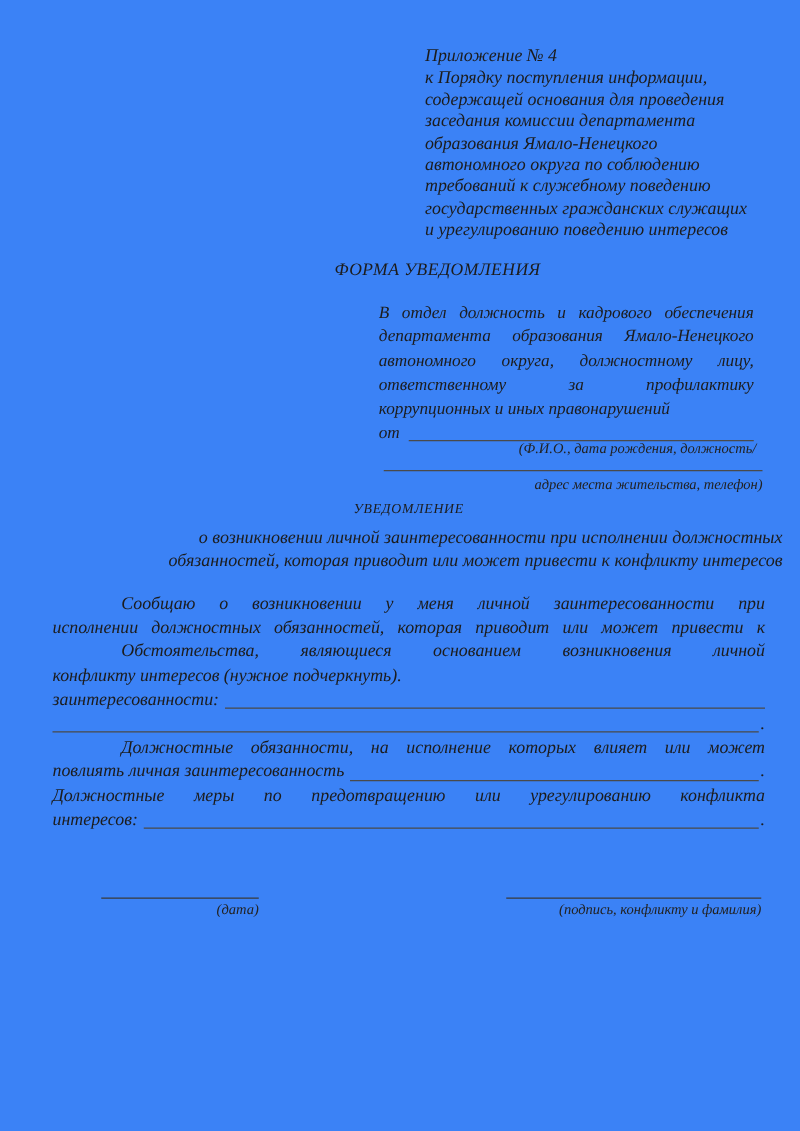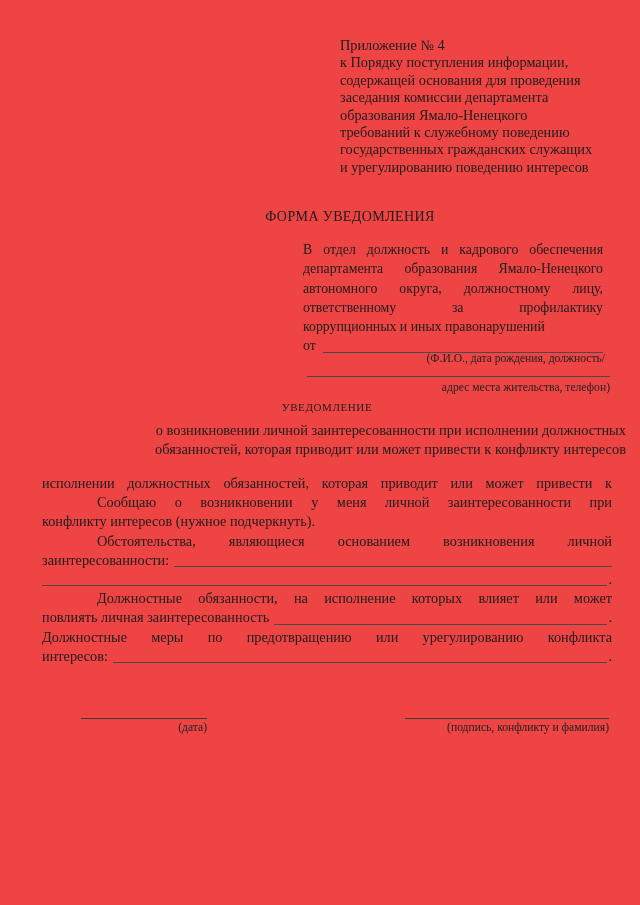--- a/index.html
+++ b/index.html
@@ -3,21 +3,21 @@
 <meta charset="utf-8">
 <style>
   * { margin:0; padding:0; box-sizing:border-box; }
   html,body { width:640px; height:905px; }
   body {
     background:#ffffff;
     font-family:"Liberation Serif", serif;
     color:#1c1c1c;
     position:relative;
   }
-  .page { position:absolute; inset:0; background:#ef4444; overflow:hidden; }
+  .page { position:absolute; inset:0; background:#3b82f6; overflow:hidden;font-style:italic; }
 
   
   .appendix { position:absolute; left:340px; top:37px; width:300px;
               font-size:14.3px; line-height:17.4px; }
 
   
   .form-title { position:absolute; left:80px; top:209px; width:540px;
                 text-align:center; font-size:14px; letter-spacing:0.4px; }
 
   
@@ -62,20 +62,21 @@
 <body>
 
 <div class="page">
 
   <div class="appendix">
     <div>Приложение № 4</div>
     <div>к Порядку поступления информации,</div>
     <div>содержащей основания для проведения</div>
     <div>заседания комиссии департамента</div>
     <div>образования Ямало-Ненецкого</div>
+    <div>автономного округа по соблюдению</div>
     <div>требований к служебному поведению</div>
     <div>государственных гражданских служащих</div>
     <div>и урегулированию поведению интересов</div>
   </div>
 
   <div class="form-title">ФОРМА УВЕДОМЛЕНИЯ</div>
 
   <div class="addressee">
     <div class="jline">В отдел должность и кадрового обеспечения</div>
     <div class="jline">департамента образования Ямало-Ненецкого</div>
@@ -92,24 +93,24 @@
   <div class="addr-line"></div>
   <div class="cap addr-cap">адрес места жительства, телефон)</div>
 
   <div class="notice-title">УВЕДОМЛЕНИЕ</div>
   <div class="notice-subtitle">
     <div>о возникновении личной заинтересованности при исполнении должностных</div>
     <div>обязанностей, которая приводит или может привести к конфликту интересов</div>
   </div>
 
   <div class="bodytext">
+    <div class="ln ind j">Сообщаю о возникновении у меня личной заинтересованности при</div>
     <div class="ln j">исполнении должностных обязанностей, которая приводит или может привести к</div>
-    <div class="ln ind j">Сообщаю о возникновении у меня личной заинтересованности при</div>
+    <div class="ln ind j">Обстоятельства, являющиеся основанием возникновения личной</div>
     <div class="ln">конфликту интересов (нужное подчеркнуть).</div>
-    <div class="ln ind j">Обстоятельства, являющиеся основанием возникновения личной</div>
     <div class="ln row">
       <span class="t">заинтересованности:</span>
       <span class="fill"></span>
     </div>
     <div class="ln row">
       <span class="fill flush"></span>
       <span class="dot">.</span>
     </div>
     <div class="ln ind j">Должностные обязанности, на исполнение которых влияет или может</div>
     <div class="ln row">

